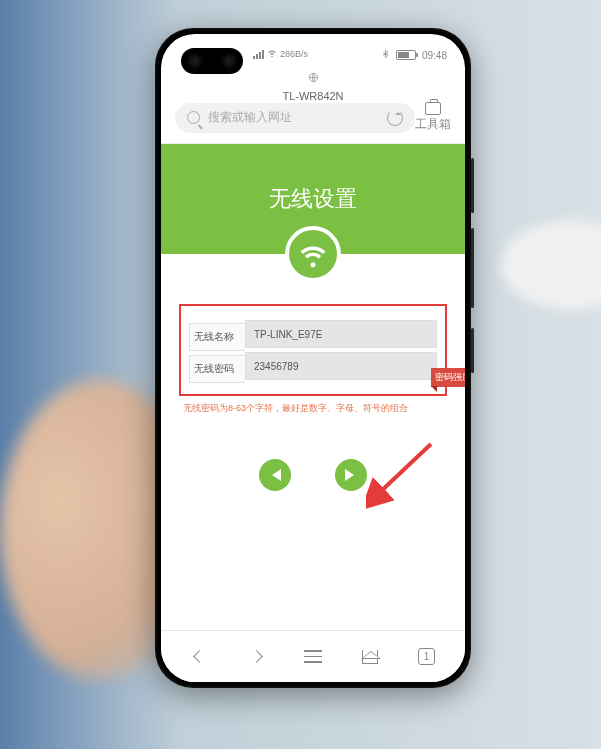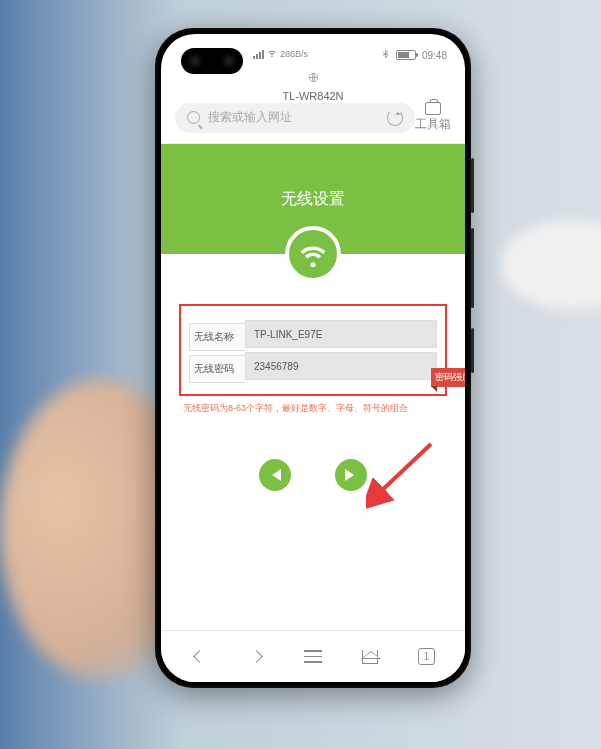--- a/index.html
+++ b/index.html
@@ -124,21 +124,21 @@
     content:""; position:absolute; top:-4px; left:4px; width:6px; height:3px;
     border:1.5px solid #888; border-bottom:none; border-radius:2px 2px 0 0;
   }
   .toolbox-label { font-size: 12px; }
 
   
   .green-header {
     background: #7bc043;
     height: 110px;
     display:flex; align-items:center; justify-content:center;
-    color:#fff; font-size: 16px; font-weight: 400;
+    color:#fff; font-size: 22px; font-weight: 400;
     position: relative;
   }
   .wifi-badge {
     position: absolute; bottom: -28px; left: 50%; transform: translateX(-50%);
     width: 56px; height: 56px; border-radius: 50%;
     background: #7bc043;
     display:flex; align-items:center; justify-content:center;
     border: 4px solid #fff;
   }
   .wifi-badge svg { width: 30px; height: 30px; }

